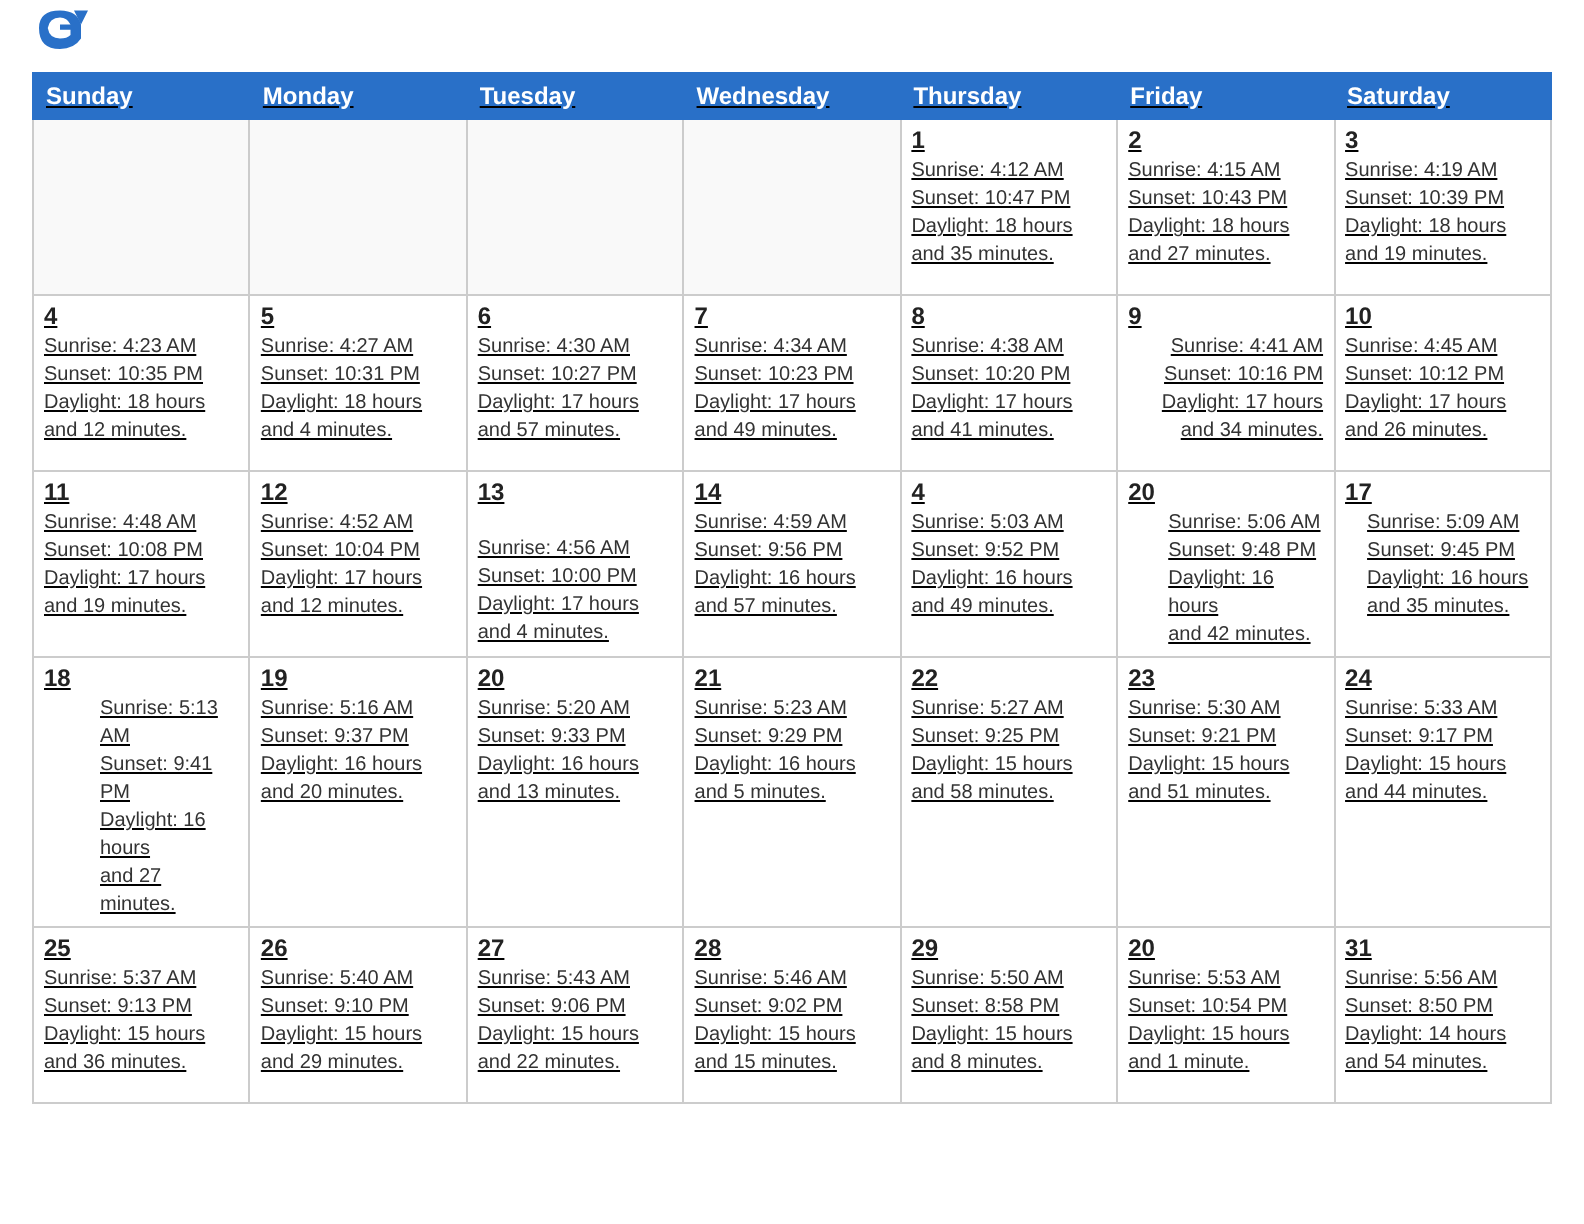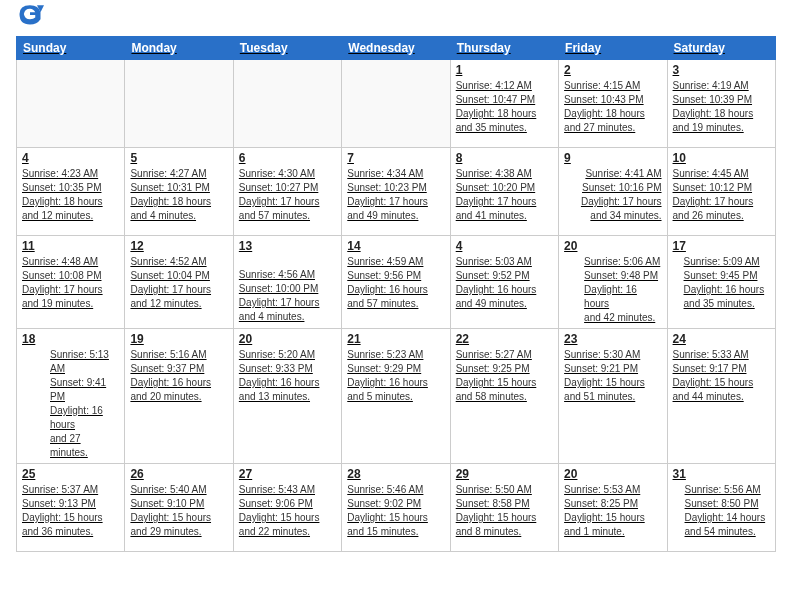--- a/index.html
+++ b/index.html
@@ -345,27 +345,27 @@
           <td>
             <span class="day-num">29</span>
             <div class="day-info" style="white-space: pre-line;">Sunrise: 5:50 AM
 Sunset: 8:58 PM
 Daylight: 15 hours
 and 8 minutes.</div>
           </td>
           <td>
             <span class="day-num">20</span>
             <div class="day-info" style="white-space: pre-line;">Sunrise: 5:53 AM
-Sunset: 8:25 PM
+Sunset: 10:54 PM
 Daylight: 15 hours
 and 1 minute.</div>
           </td>
           <td>
             <span class="day-num">31</span>
-            <div class="day-info" style="white-space: pre-line; margin-left: 12px;">Sunrise: 5:56 AM
+            <div class="day-info" style="white-space: pre-line;">Sunrise: 5:56 AM
 Sunset: 8:50 PM
 Daylight: 14 hours
 and 54 minutes.</div>
           </td>
         </tr>
       </tbody>
   </table>
 </div>
 
 </body></html>

